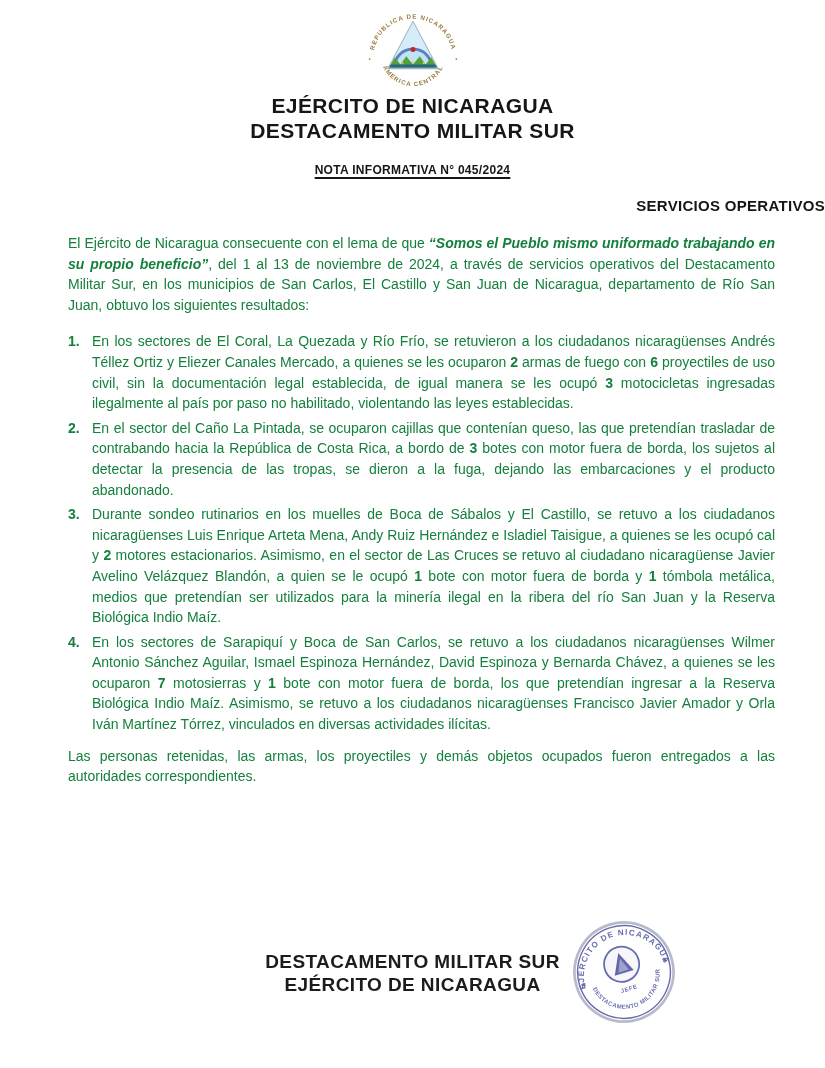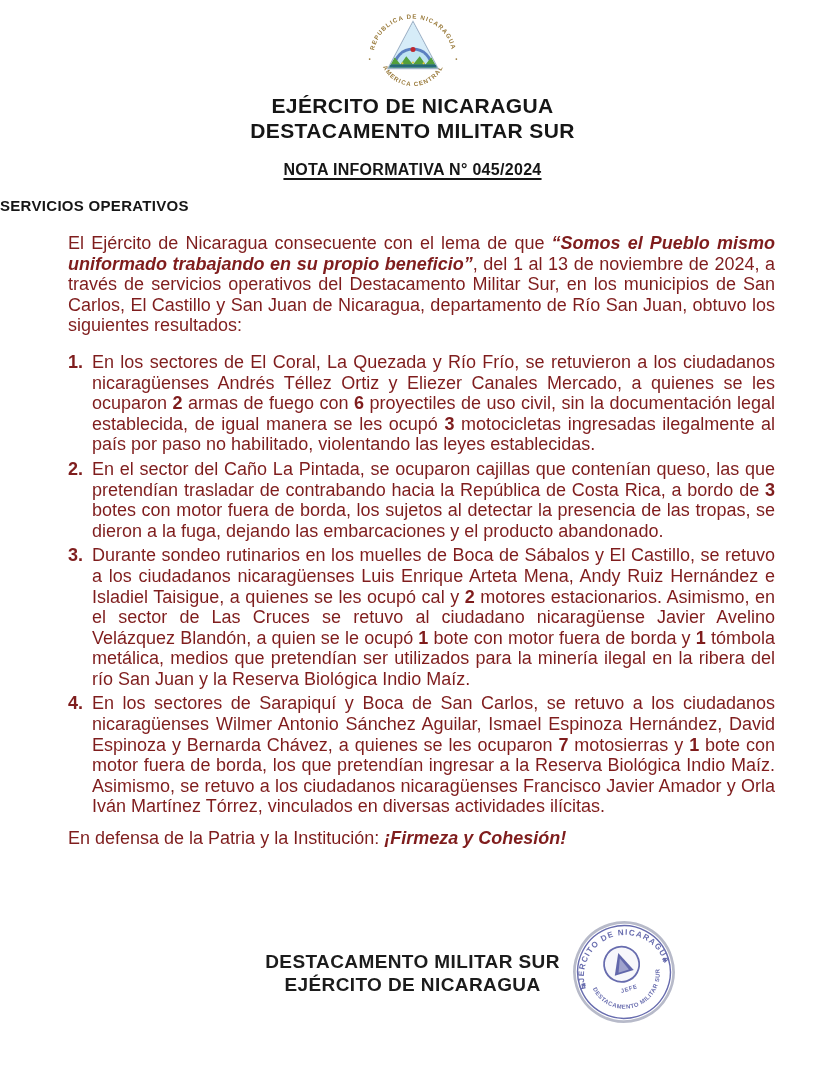--- a/index.html
+++ b/index.html
@@ -14,34 +14,34 @@
   }
   .emblem{display:block;margin:9px auto 0;}
   .logo-arc{fill:#9a7b3c;font-weight:bold;letter-spacing:1.1px;}
   .h1{
     text-align:center;font-weight:bold;color:#161616;
     font-size:21px;line-height:25px;letter-spacing:0.4px;
   }
   .h1-block{margin-top:5px;}
   .note-title{
     text-align:center;margin-top:17px;
-    font-size:16px;line-height:20px;font-weight:bold;color:#161616;letter-spacing:0.3px;
+    font-size:12px;line-height:20px;font-weight:bold;color:#161616;letter-spacing:0.3px;
   }
   .note-title span{
     text-decoration:underline;
     text-decoration-thickness:2px;
     text-underline-offset:3px;
   }
   .subtitle{
-    text-align:left;margin-top:18px;
+    text-align:right;margin-top:18px;
     font-size:15px;line-height:15px;font-weight:bold;color:#161616;letter-spacing:0.3px;
   }
   .body{
     margin:20px 50px 0 68px;
-    font-size:18px;line-height:20.6px;color:#7f1d1d;
+    font-size:14px;line-height:20.6px;color:#15803d;
   }
   .body p{margin:0 0 11px 0;text-align:justify;}
   p.intro{margin-bottom:16px;}
   .list{margin:0 0 11px 0;}
   .item{display:flex;margin:0 0 4px 0;}
   .item:last-child{margin-bottom:11px;}
   .num{flex:none;width:24px;font-weight:bold;}
   .item-text{flex:1;text-align:justify;}
   .b{font-weight:bold;}
   .i{font-style:italic;}
@@ -120,21 +120,21 @@
       <div class="item">
         <span class="num">3.</span>
         <div class="item-text"><span>Durante sondeo rutinarios en los muelles de Boca de Sábalos y El Castillo, se retuvo a los ciudadanos nicaragüenses Luis Enrique Arteta Mena, Andy Ruiz Hernández e Isladiel Taisigue, a quienes se les ocupó cal y </span><span class="b">2</span><span> motores estacionarios. Asimismo, en el sector de Las Cruces se retuvo al ciudadano nicaragüense Javier Avelino Velázquez Blandón, a quien se le ocupó </span><span class="b">1</span><span> bote con motor fuera de borda y </span><span class="b">1</span><span> tómbola metálica, medios que pretendían ser utilizados para la minería ilegal en la ribera del río San Juan y la Reserva Biológica Indio Maíz.</span></div>
       </div>
       <div class="item">
         <span class="num">4.</span>
         <div class="item-text"><span>En los sectores de Sarapiquí y Boca de San Carlos, se retuvo a los ciudadanos nicaragüenses Wilmer Antonio Sánchez Aguilar, Ismael Espinoza Hernández, David Espinoza y Bernarda Chávez, a quienes se les ocuparon </span><span class="b">7</span><span> motosierras y </span><span class="b">1</span><span> bote con motor fuera de borda, los que pretendían ingresar a la Reserva Biológica Indio Maíz. Asimismo, se retuvo a los ciudadanos nicaragüenses Francisco Javier Amador y Orla Iván Martínez Tórrez, vinculados en diversas actividades ilícitas.</span></div>
       </div>
     </div>
 
-    <p><span>En defensa de la Patria y la Institución: </span><span class="b i">¡Firmeza y Cohesión!</span></p>
+    <p><span>Las personas retenidas, las armas, los proyectiles y demás objetos ocupados fueron entregados a las autoridades correspondientes.</span></p>
 
   </div>
 
   <div class="signature">
     <div>DESTACAMENTO MILITAR SUR</div>
     <div>EJÉRCITO DE NICARAGUA</div>
   </div>
 
   <div class="stamp-wrap">
     <svg width="108" height="108" viewBox="0 0 120 120">

